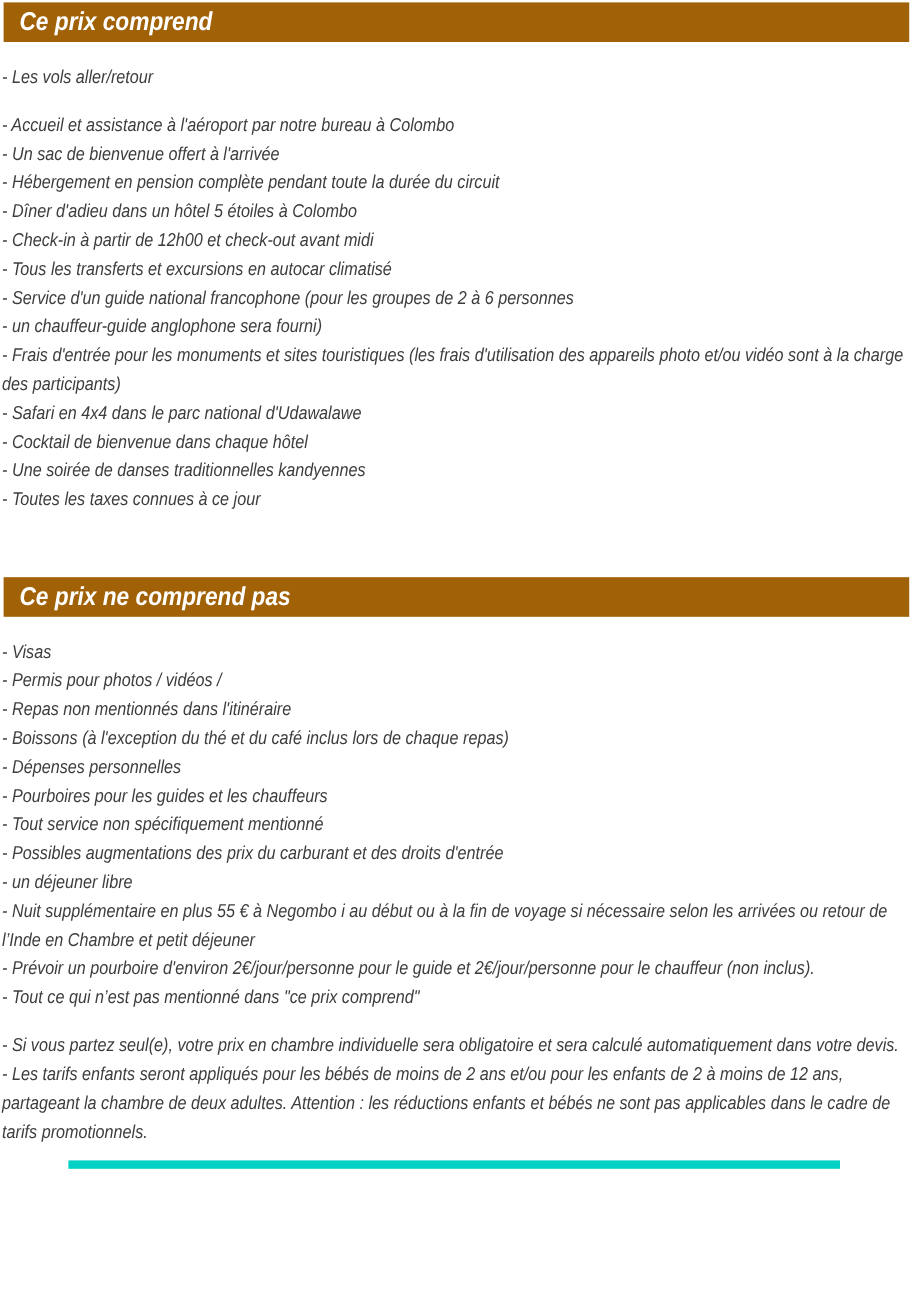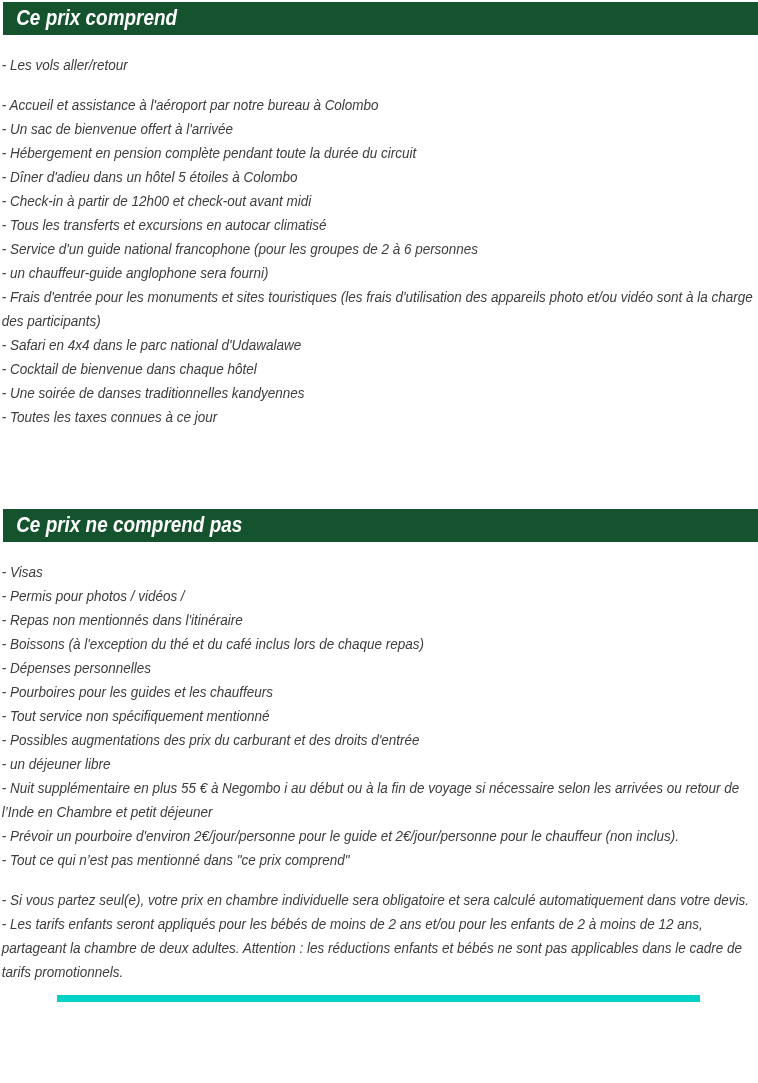--- a/index.html
+++ b/index.html
@@ -11,27 +11,27 @@
     position: relative;
     width: 758px;
     height: 1083px;
     background: #ffffff;
     overflow: hidden;
     font-family: "Liberation Sans", sans-serif;
   }
   .section-bar {
     margin-left: 3px;
     height: 33px;
-    background: #14532d;
+    background: #a16207;
     display: flex;
     align-items: center;
     overflow: hidden;
   }
   .section-bar.first { margin-top: 2px; }
-  .section-bar.after-list { margin-top: 80px; }
+  .section-bar.after-list { margin-top: 52px; }
   .section-title {
     color: #ffffff;
     font-style: italic;
     font-weight: bold;
     font-size: 21.5px;
     padding-left: 15px;
     white-space: nowrap;
     transform: scaleX(0.88);
     transform-origin: 0 50%;
     letter-spacing: 0;

